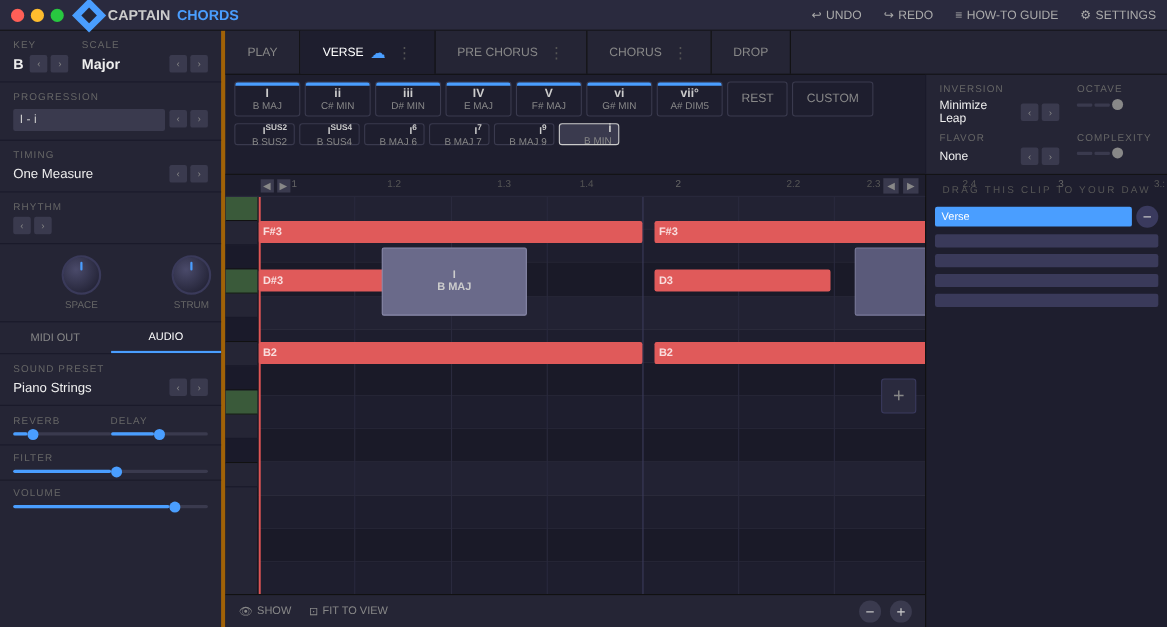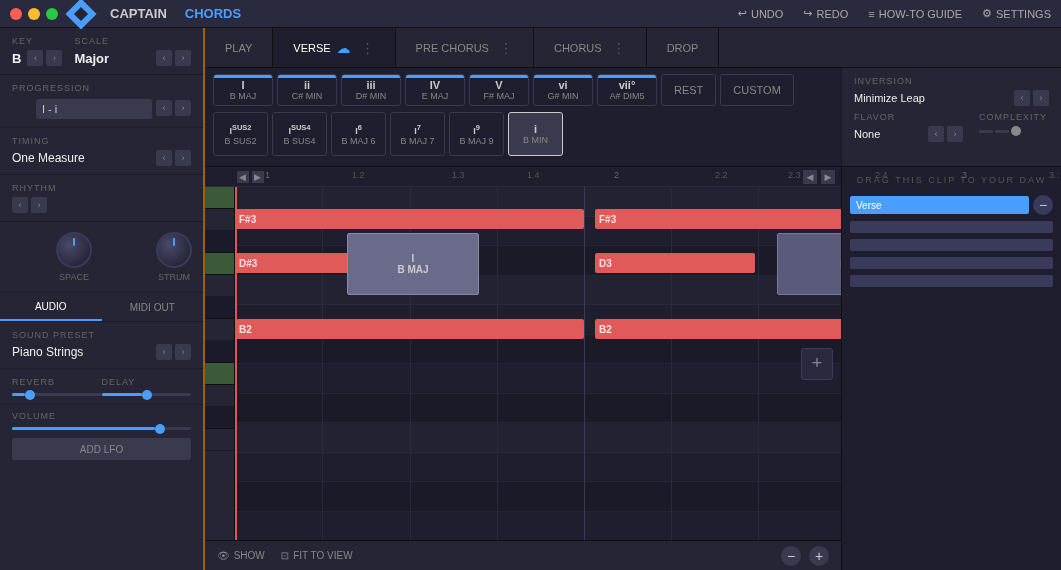--- a/index.html
+++ b/index.html
@@ -28,21 +28,21 @@
       margin-right: 12px;
     }
     .tl { width: 12px; height: 12px; border-radius: 50%; }
     .tl-red { background: #ff5f57; }
     .tl-yellow { background: #febc2e; }
     .tl-green { background: #28c840; }
 
     .app-logo {
       display: flex;
       align-items: center;
-      gap: 18px;
+      gap: 6px;
       margin-right: auto;
       text-align: center;
     }
     .app-title-captain { color: #ccc; font-weight: bold; font-size: 13px; }
     .app-title-chords { color: #4a9eff; font-weight: bold; font-size: 13px; }
 
     .titlebar-actions {
       display: flex;
       gap: 20px;
       align-items: center;
@@ -59,21 +59,21 @@
     
     #main {
       display: flex;
       height: 542px;
     }
 
     
     #left-panel {
       width: 205px;
       background: #252535;
-      border-right: 2px solid #a16207;
+      border-right: 4px solid #a16207;
       display: flex;
       flex-direction: column;
     }
 
     .panel-section {
       padding: 8px 12px;
       border-bottom: 1px solid #1a1a2a;
     }
     .panel-label {
       color: #666;
@@ -111,21 +111,20 @@
       width: 100%;
       height: 20px;
       background: #3a3a4e;
       border-radius: 2px;
       display: flex;
       align-items: center;
       padding: 0 6px;
       color: #ccc;
       font-size: 11px;
       margin-top: 2px;
-      margin-left: 24px;
     }
 
     .timing-value {
       color: #eee;
       font-size: 12px;
       flex: 1;
     }
 
     .rhythm-bar {
       width: 100%;
@@ -328,21 +327,21 @@
       border-radius: 3px;
       cursor: pointer;
       height: 32px;
       padding: 0 12px;
       color: #888;
       font-size: 11px;
       display: flex;
       align-items: center;
     }
 
-    .chord-row-2 .chord-btn { min-width: 55px; height: 44px; }
+    .chord-row-2 .chord-btn { min-width: 55px; height: 20px; align-items: flex-end; }
     .control-label {
       color: #666;
       font-size: 9px;
       text-transform: uppercase;
       letter-spacing: 1px;
       margin-bottom: 4px;
     }
 
     
     .chord-area {
@@ -575,22 +574,22 @@
         <div class="knob"></div>
         <span class="knob-label">STRUM</span>
       </div>
       <div class="knob-item">
         <div class="knob" style="transform:"></div>
         <span class="knob-label">SWING</span>
       </div>
     </div>
 
     <div class="tabs-row">
+      <div class="tab-item">MIDI OUT</div>
       <div class="tab-item active">AUDIO</div>
-      <div class="tab-item">MIDI OUT</div>
     </div>
 
     <div class="sound-section">
       <div class="panel-label">SOUND PRESET</div>
       <div style="display:flex;align-items:center;gap:4px;margin-top:4px;">
         <div class="timing-value">Piano Strings</div>
         <div class="nav-arrows">
           <div class="nav-arrow">‹</div>
           <div class="nav-arrow">›</div>
         </div>
@@ -607,28 +606,34 @@
       </div>
       <div class="slider-item">
         <div class="panel-label">DELAY</div>
         <div class="slider-track">
           <div class="slider-fill" style="width:45%;"></div>
           <div class="slider-thumb" style="left:45%;"></div>
         </div>
       </div>
     </div>
 
+    <div style="padding:6px 12px;border-bottom:1px solid #1a1a2a;">
+      <div class="panel-label">FILTER</div>
+      <div class="slider-track" style="margin-top:6px;">
+        <div class="slider-fill" style="width:50%;"></div>
+        <div class="slider-thumb" style="left:50%;"></div>
+      </div>
+    </div>
 
     <div style="padding:6px 12px;">
       <div class="panel-label">VOLUME</div>
       <div class="slider-track" style="margin-top:6px;">
         <div class="slider-fill" style="width:80%;"></div>
         <div class="slider-thumb" style="left:80%;"></div>
       </div>
-      <button class="add-lfo-btn">ADD LFO</button>
     </div>
   </div>
 
   <div id="right-content">
 
     <div class="section-tabs">
       <div class="section-tab">
         <span>PLAY</span>
       </div>
       <div class="section-tab active">
@@ -723,20 +728,30 @@
 
       <div style="width:220px;background:#252535;border-left:1px solid #1a1a2a;padding:8px 12px;display:flex;flex-direction:column;gap:6px;">
         <div style="display:flex;gap:16px;">
           <div style="flex:1;">
             <div class="control-label">INVERSION</div>
             <div style="display:flex;align-items:center;gap:4px;margin-top:3px;">
               <span style="color:#eee;font-size:11px;flex:1;">Minimize Leap</span>
               <div class="nav-arrows">
                 <div class="nav-arrow">‹</div>
                 <div class="nav-arrow">›</div>
+              </div>
+            </div>
+          </div>
+          <div style="min-width:70px;">
+            <div class="control-label">OCTAVE</div>
+            <div style="display:flex;align-items:center;gap:4px;margin-top:3px;">
+              <div style="display:flex;gap:2px;align-items:center;">
+                <div style="width:14px;height:3px;background:#3a3a4e;border-radius:1px;"></div>
+                <div style="width:14px;height:3px;background:#3a3a4e;border-radius:1px;"></div>
+                <div style="width:10px;height:10px;border-radius:50%;background:#888;"></div>
               </div>
             </div>
           </div>
         </div>
         <div style="display:flex;gap:16px;">
           <div style="flex:1;">
             <div class="control-label">FLAVOR</div>
             <div style="display:flex;align-items:center;gap:4px;margin-top:3px;">
               <span style="color:#eee;font-size:11px;flex:1;">None</span>
               <div class="nav-arrows">

